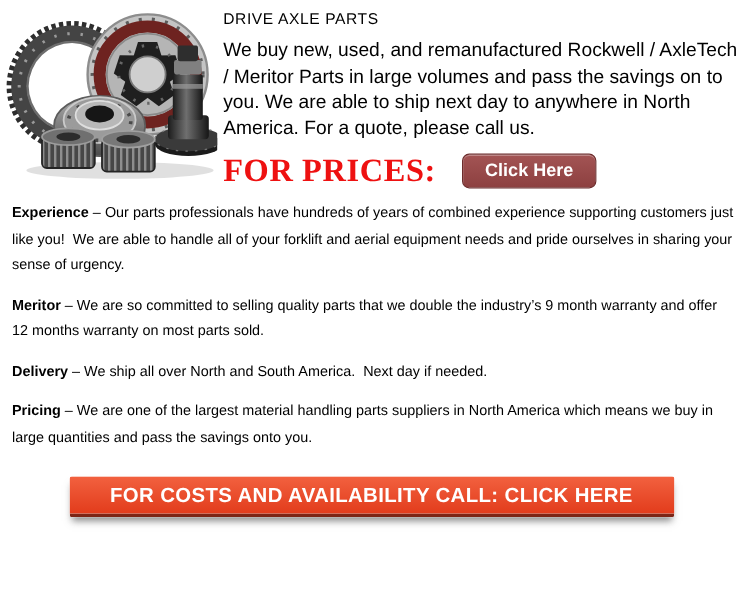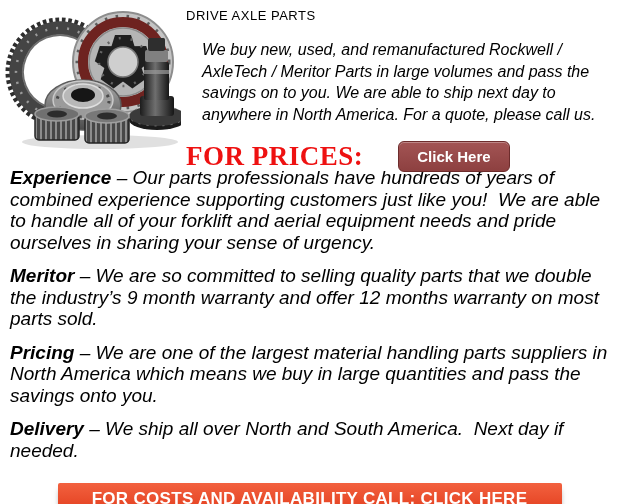--- a/index.html
+++ b/index.html
@@ -4,34 +4,34 @@
 <style>
   html,body{margin:0;padding:0;}
   body{
     width:619px;height:504px;overflow:hidden;background:#ffffff;
     font-family:"Liberation Sans", sans-serif;color:#000;
   }
   .hero{position:relative;height:163px;}
   .photo{position:absolute;left:5px;top:2px;width:176px;height:148px;}
   .hero-right{position:absolute;left:186px;top:8px;width:430px;}
   .page-title{font-size:13px;font-weight:400;letter-spacing:.5px;margin:0 0 9px 0;}
-  .intro{font-size:16px;line-height:21.5px;margin:16px;font-style:italic;}
-  .prices-row{display:flex;gap:22px;margin-top:9px;}
+  .intro{font-size:16px;line-height:21.5px;margin:0;}
+  .prices-row{display:flex;align-items:center;gap:22px;margin-top:9px;}
   .prices-label{
     font-family:"Liberation Serif", serif;font-weight:700;font-size:27px;
     color:#ee1111;letter-spacing:.5px;white-space:nowrap;
   }
   .click-here-btn{
     background:linear-gradient(#a35454,#8d4040);
     border:1px solid #6d2c2c;border-radius:6px;color:#fff;
     font-family:"Liberation Sans", sans-serif;font-weight:700;font-size:15px;
-    padding:5px 18px;box-shadow:inset 0 1px 0 rgba(255,255,255,.3);cursor:pointer;margin-left:13px;
+    padding:5px 18px;box-shadow:inset 0 1px 0 rgba(255,255,255,.3);cursor:pointer;
   }
   .content{padding:4px 8px 0 10px;}
-  .para{font-size:19px;line-height:21.5px;margin:0 0 12px 0;font-style:italic;}
+  .para{font-size:12px;line-height:21.5px;margin:0 0 12px 0;}
   .para b{font-weight:700;}
   .para .ptext{white-space:pre-wrap;}
   .banner{
     width:504px;height:31px;margin:22px auto 0 auto;
     background:linear-gradient(#f2613f,#e23c1c);
     border-bottom:3px solid #7c2516;border-radius:2px;
     color:#fff;font-weight:700;font-size:17px;letter-spacing:.3px;
     text-align:center;line-height:31px;
     box-shadow:0 5px 6px -2px rgba(110,110,110,.8);
     cursor:pointer;
@@ -128,22 +128,22 @@
 <div class="content">
   <p class="para">
     <b>Experience</b>
     <span class="ptext">– Our parts professionals have hundreds of years of combined experience supporting customers just like you!  We are able to handle all of your forklift and aerial equipment needs and pride ourselves in sharing your sense of urgency.</span>
   </p>
   <p class="para">
     <b>Meritor</b>
     <span class="ptext">– We are so committed to selling quality parts that we double the industry’s 9 month warranty and offer 12 months warranty on most parts sold.</span>
   </p>
   <p class="para">
+    <b>Delivery</b>
+    <span class="ptext">– We ship all over North and South America.  Next day if needed.</span>
+  </p>
+  <p class="para">
     <b>Pricing</b>
     <span class="ptext">– We are one of the largest material handling parts suppliers in North America which means we buy in large quantities and pass the savings onto you.</span>
-  </p>
-  <p class="para">
-    <b>Delivery</b>
-    <span class="ptext">– We ship all over North and South America.  Next day if needed.</span>
   </p>
 </div>
 
 <div class="banner">FOR COSTS AND AVAILABILITY CALL: CLICK HERE</div>
 
 </body></html>

